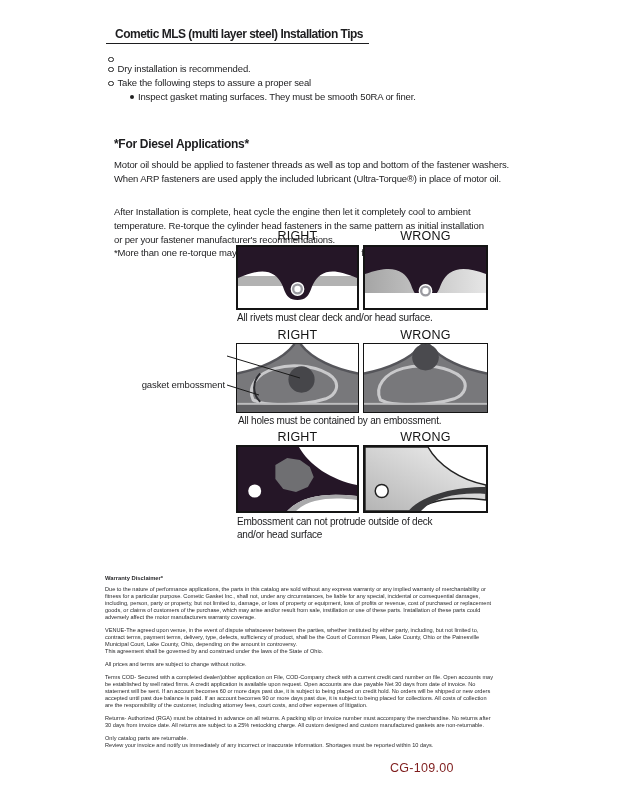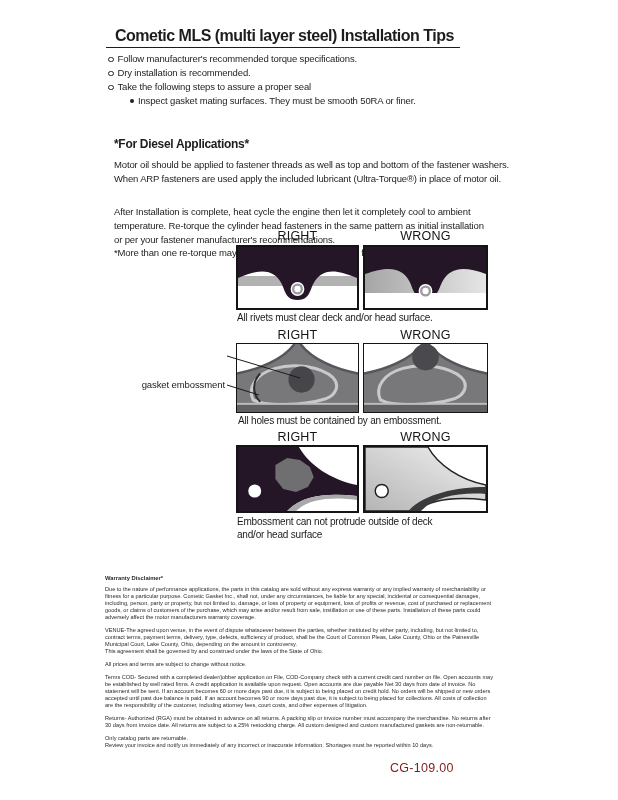--- a/index.html
+++ b/index.html
@@ -6,21 +6,21 @@
   body{
     width:618px;height:800px;background:#ffffff;position:relative;overflow:hidden;
     font-family:"Liberation Sans","DejaVu Sans",sans-serif;color:#1d1d1f;
     -webkit-font-smoothing:antialiased;
   }
   .abs{position:absolute}
   .pre{white-space:pre-line}
 
   
   #title{
-    left:106px;top:27px;font-size:16px;font-weight:bold;letter-spacing:-0.5px;
+    left:106px;top:27px;font-size:12px;font-weight:bold;letter-spacing:-0.5px;
     border-bottom:1.5px solid #1d1d1f;padding:0 6px 2px 9px;width:-moz-fit-content;width:fit-content;text-align:center;
   }
 
   
   #bullets{left:108px;top:52px;font-size:9.5px;letter-spacing:-0.15px}
   .bl{display:flex;align-items:flex-start;line-height:14px}
   .marker-o{width:3.5px;height:3.5px;border:1px solid #222;border-radius:50%;margin:4.5px 4px 0 0;flex:none}
   .marker-f{width:4px;height:4px;background:#222;border-radius:50%;margin:4.5px 4px 0 0;flex:none}
   .sub{margin-left:22px}
 
@@ -52,21 +52,20 @@
   #footer{left:390px;top:761px;font-size:12.5px;letter-spacing:0.3px;color:#7f1d1d}
 </style>
 </head>
 <body>
 
 <div class="abs" id="title">Cometic MLS (multi layer steel) Installation Tips</div>
 
 <div class="abs" id="bullets">
   <div class="bl">
       <span class="marker-o"></span>
-      <span>Follow manufacturer's recommended torque specifications.</span>
     </div>
   <div class="bl">
       <span class="marker-o"></span>
       <span>Dry installation is recommended.</span>
     </div>
   <div class="bl">
       <span class="marker-o"></span>
       <span>Take the following steps to assure a proper seal</span>
     </div>
   <div class="bl sub">

